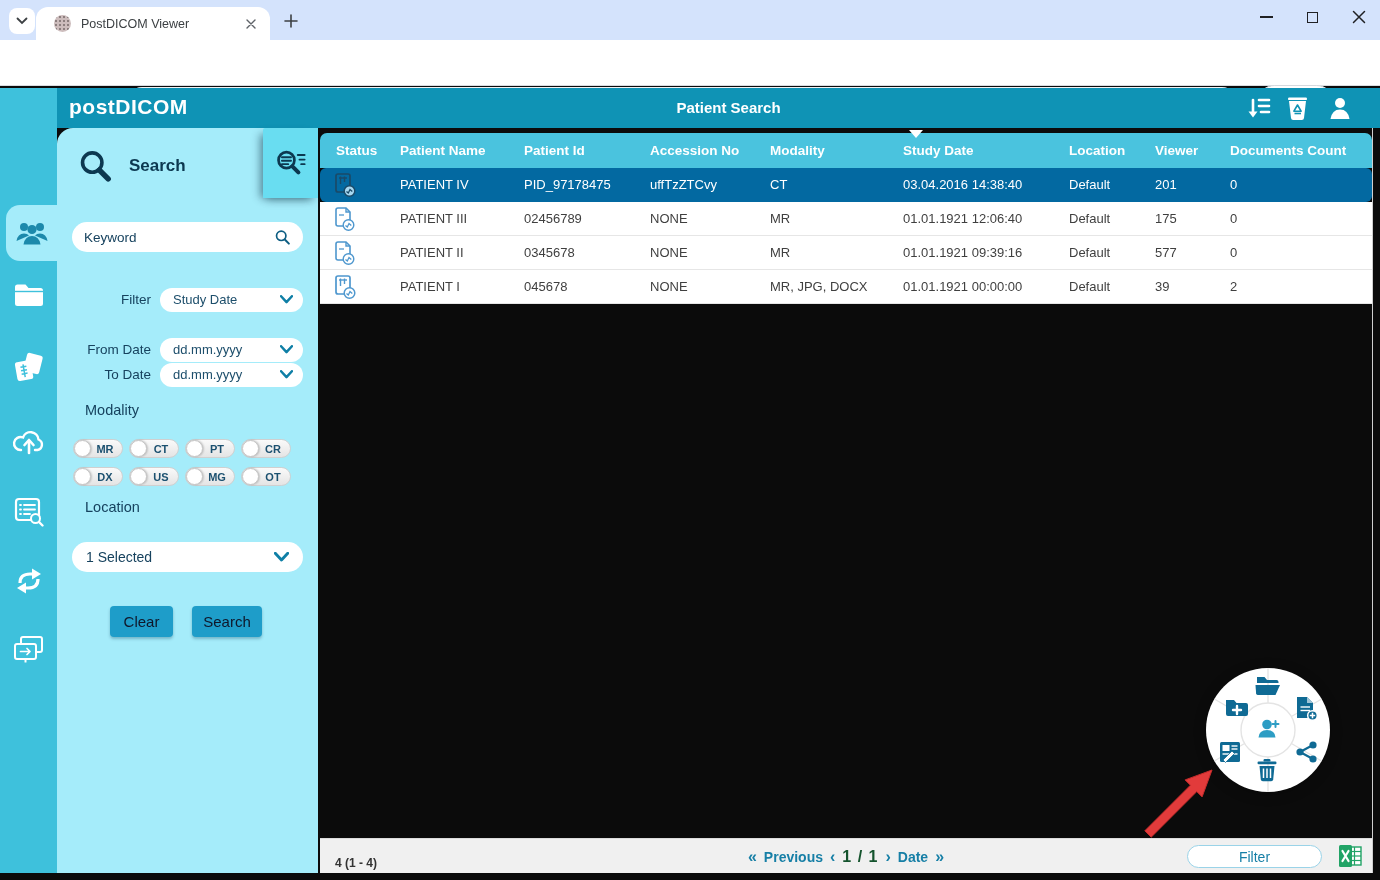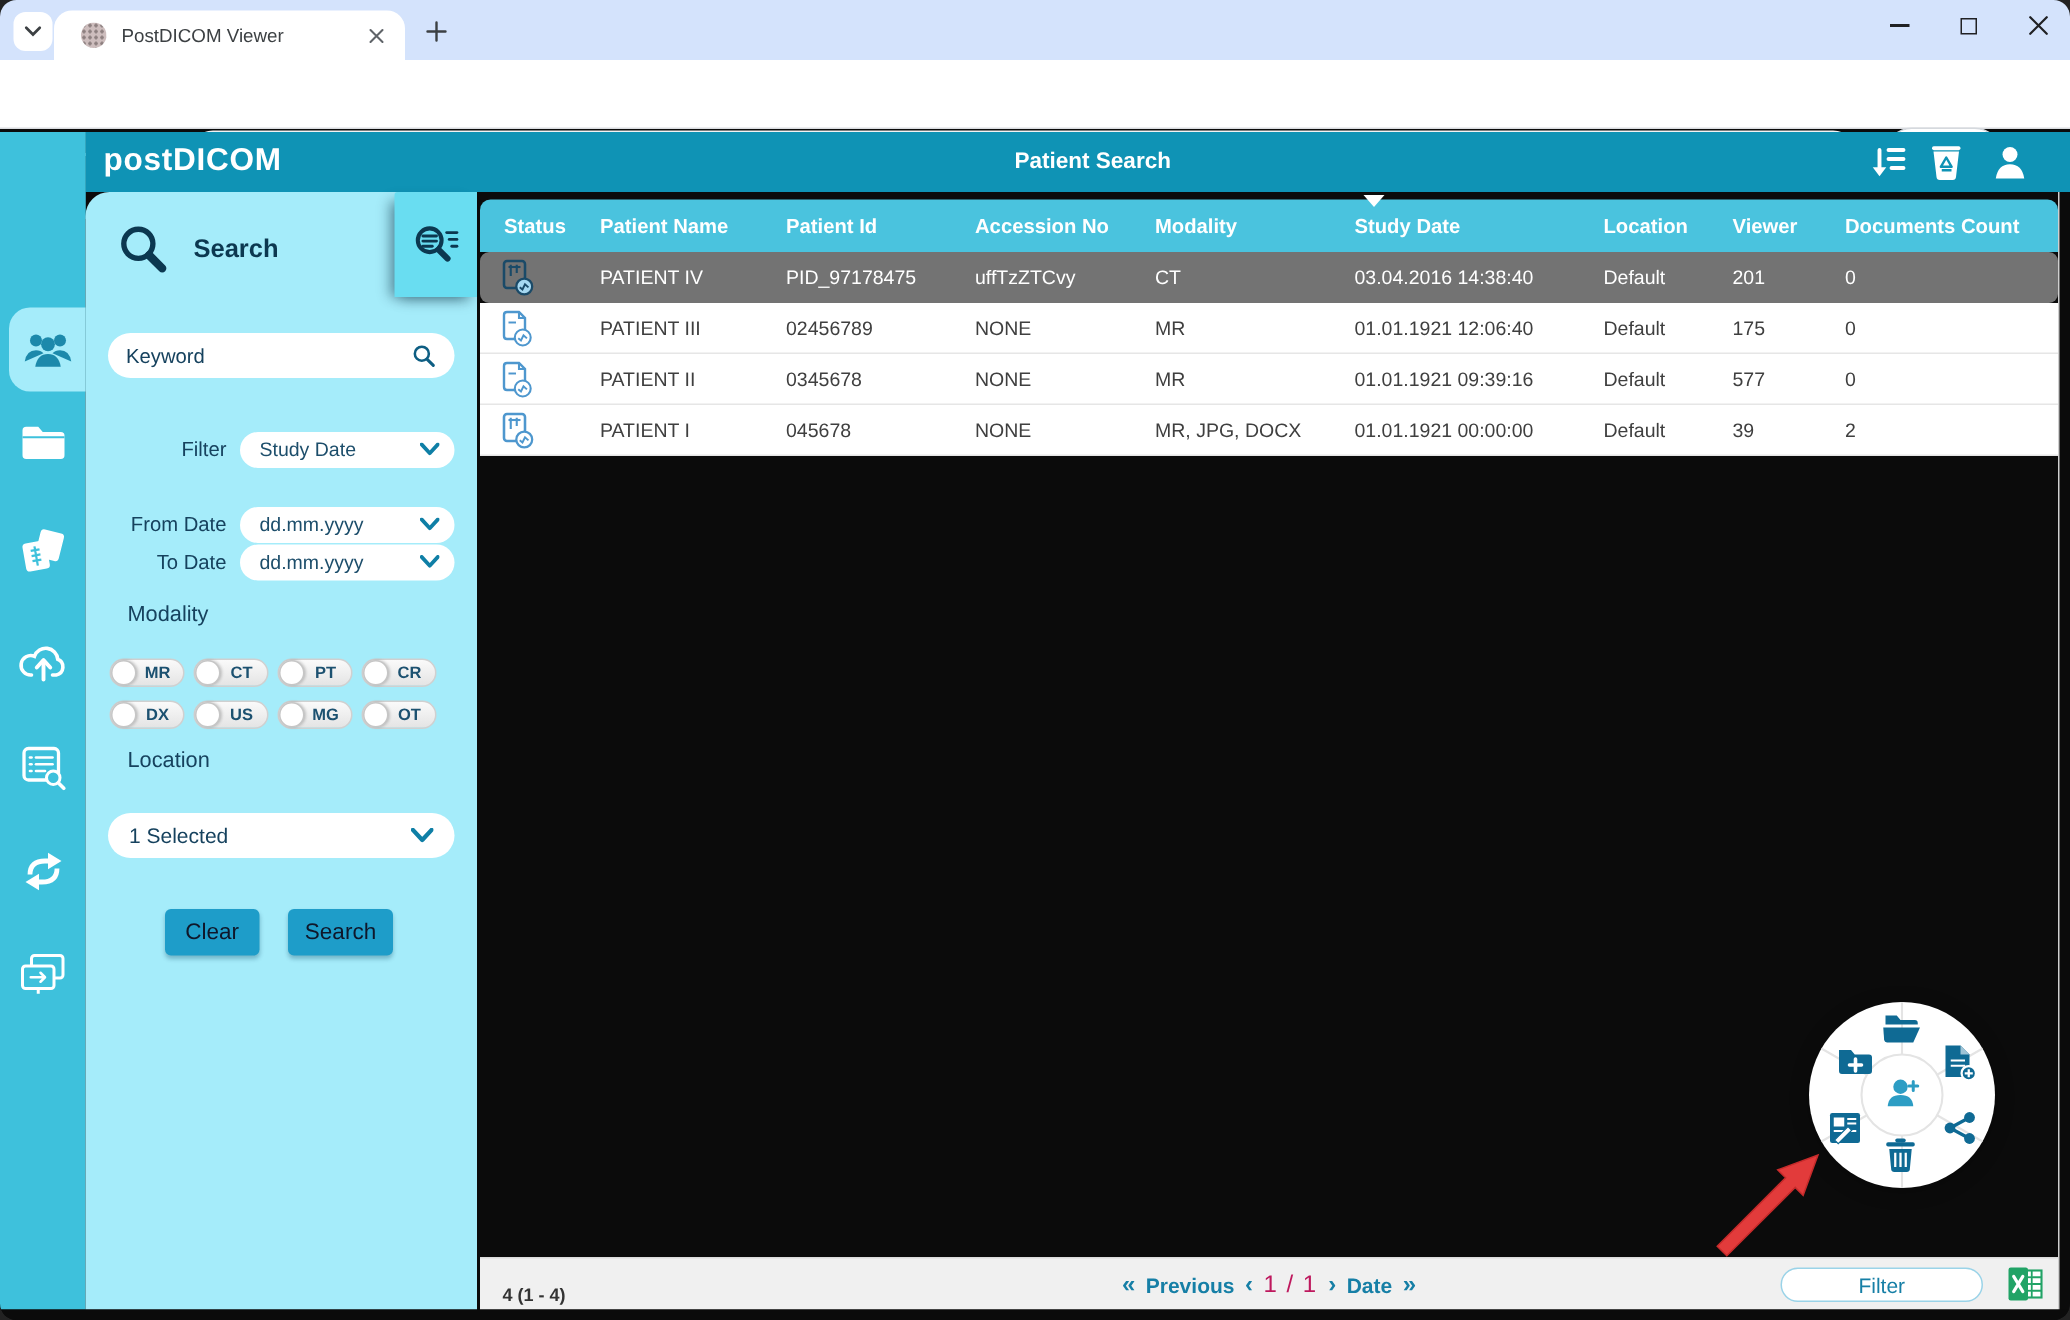--- a/index.html
+++ b/index.html
@@ -1,17 +1,17 @@
 <!DOCTYPE html>
 <html><head>
 <meta charset="utf-8">
 <style>
   * { margin:0; padding:0; box-sizing:border-box; }
   body { font-family:"Liberation Sans", sans-serif; background:#222; }
-  .screen { position:relative; width:1380px; height:880px; background:#0b0b0b; overflow:hidden;border-radius:11px; }
+  .screen { position:relative; width:1380px; height:880px; background:#0b0b0b; overflow:hidden; }
 
   
   .tabbar { position:absolute; left:0; top:0; width:1380px; height:40px; background:#D4E3FC; }
   .tab-chevron-btn { position:absolute; left:9px; top:8px; width:26px; height:26px; background:#fff; border-radius:8px; display:flex; align-items:center; justify-content:center; }
   .browser-tab { position:absolute; left:36px; top:7px; width:234px; height:33px; background:#fff; border-radius:12px 12px 0 0; display:flex; align-items:center; padding:0 10px; }
   .favicon { width:17px; height:17px; border-radius:50%; margin-left:8px;
      background:#cdbdbd; background-image:radial-gradient(#8d7f7f 1px, transparent 1.3px); background-size:4px 4px; }
   .tab-title { font-size:12.5px; color:#3C4043; margin-left:10px; flex:1; white-space:nowrap; overflow:hidden; }
   .tab-close { width:18px; height:18px; display:flex; align-items:center; justify-content:center; border-radius:50%; }
   .newtab-btn { position:absolute; left:282px; top:12px; width:18px; height:18px; display:flex; align-items:center; justify-content:center; }
@@ -64,33 +64,33 @@
   .location-value { font-size:14px; color:#16425E; }
   .btn { position:absolute; top:478px; height:31px; background:#1E9DC9; border:none; border-radius:4px; color:#0f172a; font-size:15px; font-family:"Liberation Sans",sans-serif; box-shadow:0 2px 3px rgba(0,60,90,.3); }
 
   
   .main-edge { position:absolute; left:1372px; top:128px; width:1px; height:745px; background:#CFCFCF; }
   .tbl-header { position:absolute; left:320px; top:133px; width:1052px; height:35px; background:#4AC3DE; border-radius:7px 7px 0 0; }
   .tbl-header .cell { position:absolute; top:0; height:35px; line-height:35px; color:#fff; font-size:13.5px; font-weight:bold; white-space:nowrap; }
   .sort-tri { position:absolute; width:0; height:0; border-left:7px solid transparent; border-right:7px solid transparent; border-top:8px solid #fff; }
   .row { position:absolute; left:320px; width:1052px; height:34px; background:#fff; border-bottom:1px solid #E6E6E6; }
   .row .cell { position:absolute; top:0; height:34px; line-height:34px; font-size:13px; color:#3F3F3F; white-space:nowrap; }
-  .row.selected { background:#737373; border-radius:6px; border-bottom:none;padding-left:20px; }
+  .row.selected { background:#0369a1; border-radius:6px; border-bottom:none;padding-left:20px; }
   .row.selected .cell { color:#fff; }
   .c0{left:16px;} .c1{left:80px;} .c2{left:204px;} .c3{left:330px;} .c4{left:450px;} .c5{left:583px;} .c6{left:749px;} .c7{left:835px;} .c8{left:910px;}
   .status-ico { position:absolute; left:12px; top:4px; }
 
   
   .tbl-footer { position:absolute; left:320px; top:838px; width:1052px; height:35px; background:#F0F0F0; border-top:1px solid #DCDCDC; }
   .record-label { position:absolute; left:15px; top:4px; font-size:11px; color:#555;margin-top:33px; }
   .record-value { position:absolute; left:15px; top:17px; font-size:12px; font-weight:bold; color:#333; }
   .pager { position:absolute; left:0; top:0; width:1052px; height:35px; display:flex; align-items:center; justify-content:center; gap:7px; }
   .pager .lnk { color:#167FA6; font-size:14px; font-weight:bold; }
   .pager .chev { color:#167FA6; font-size:16px; font-weight:bold; }
-  .pager .page { color:#be185d; font-size:16px; font-weight:normal; letter-spacing:1px; }
+  .pager .page { color:#14532d; font-size:16px; font-weight:bold; letter-spacing:1px; }
   .filter-btn { position:absolute; left:867px; top:6px; width:135px; height:23px; background:#fff; border:1.5px solid #9AD3E8; border-radius:12px; color:#167FA6; font-size:14px; font-family:"Liberation Sans",sans-serif; }
   .excel-ico { position:absolute; left:1018px; top:5px; }
 
   
   .radial { position:absolute; left:1203px; top:665px; filter:drop-shadow(0 2px 6px rgba(0,0,0,.25)); }
   .red-arrow { position:absolute; left:1130px; top:740px; }
   .bottom-strip { position:absolute; left:0; top:873px; width:1380px; height:7px; background:#0b0b0b; }
 </style>
 </head>
 <body>

